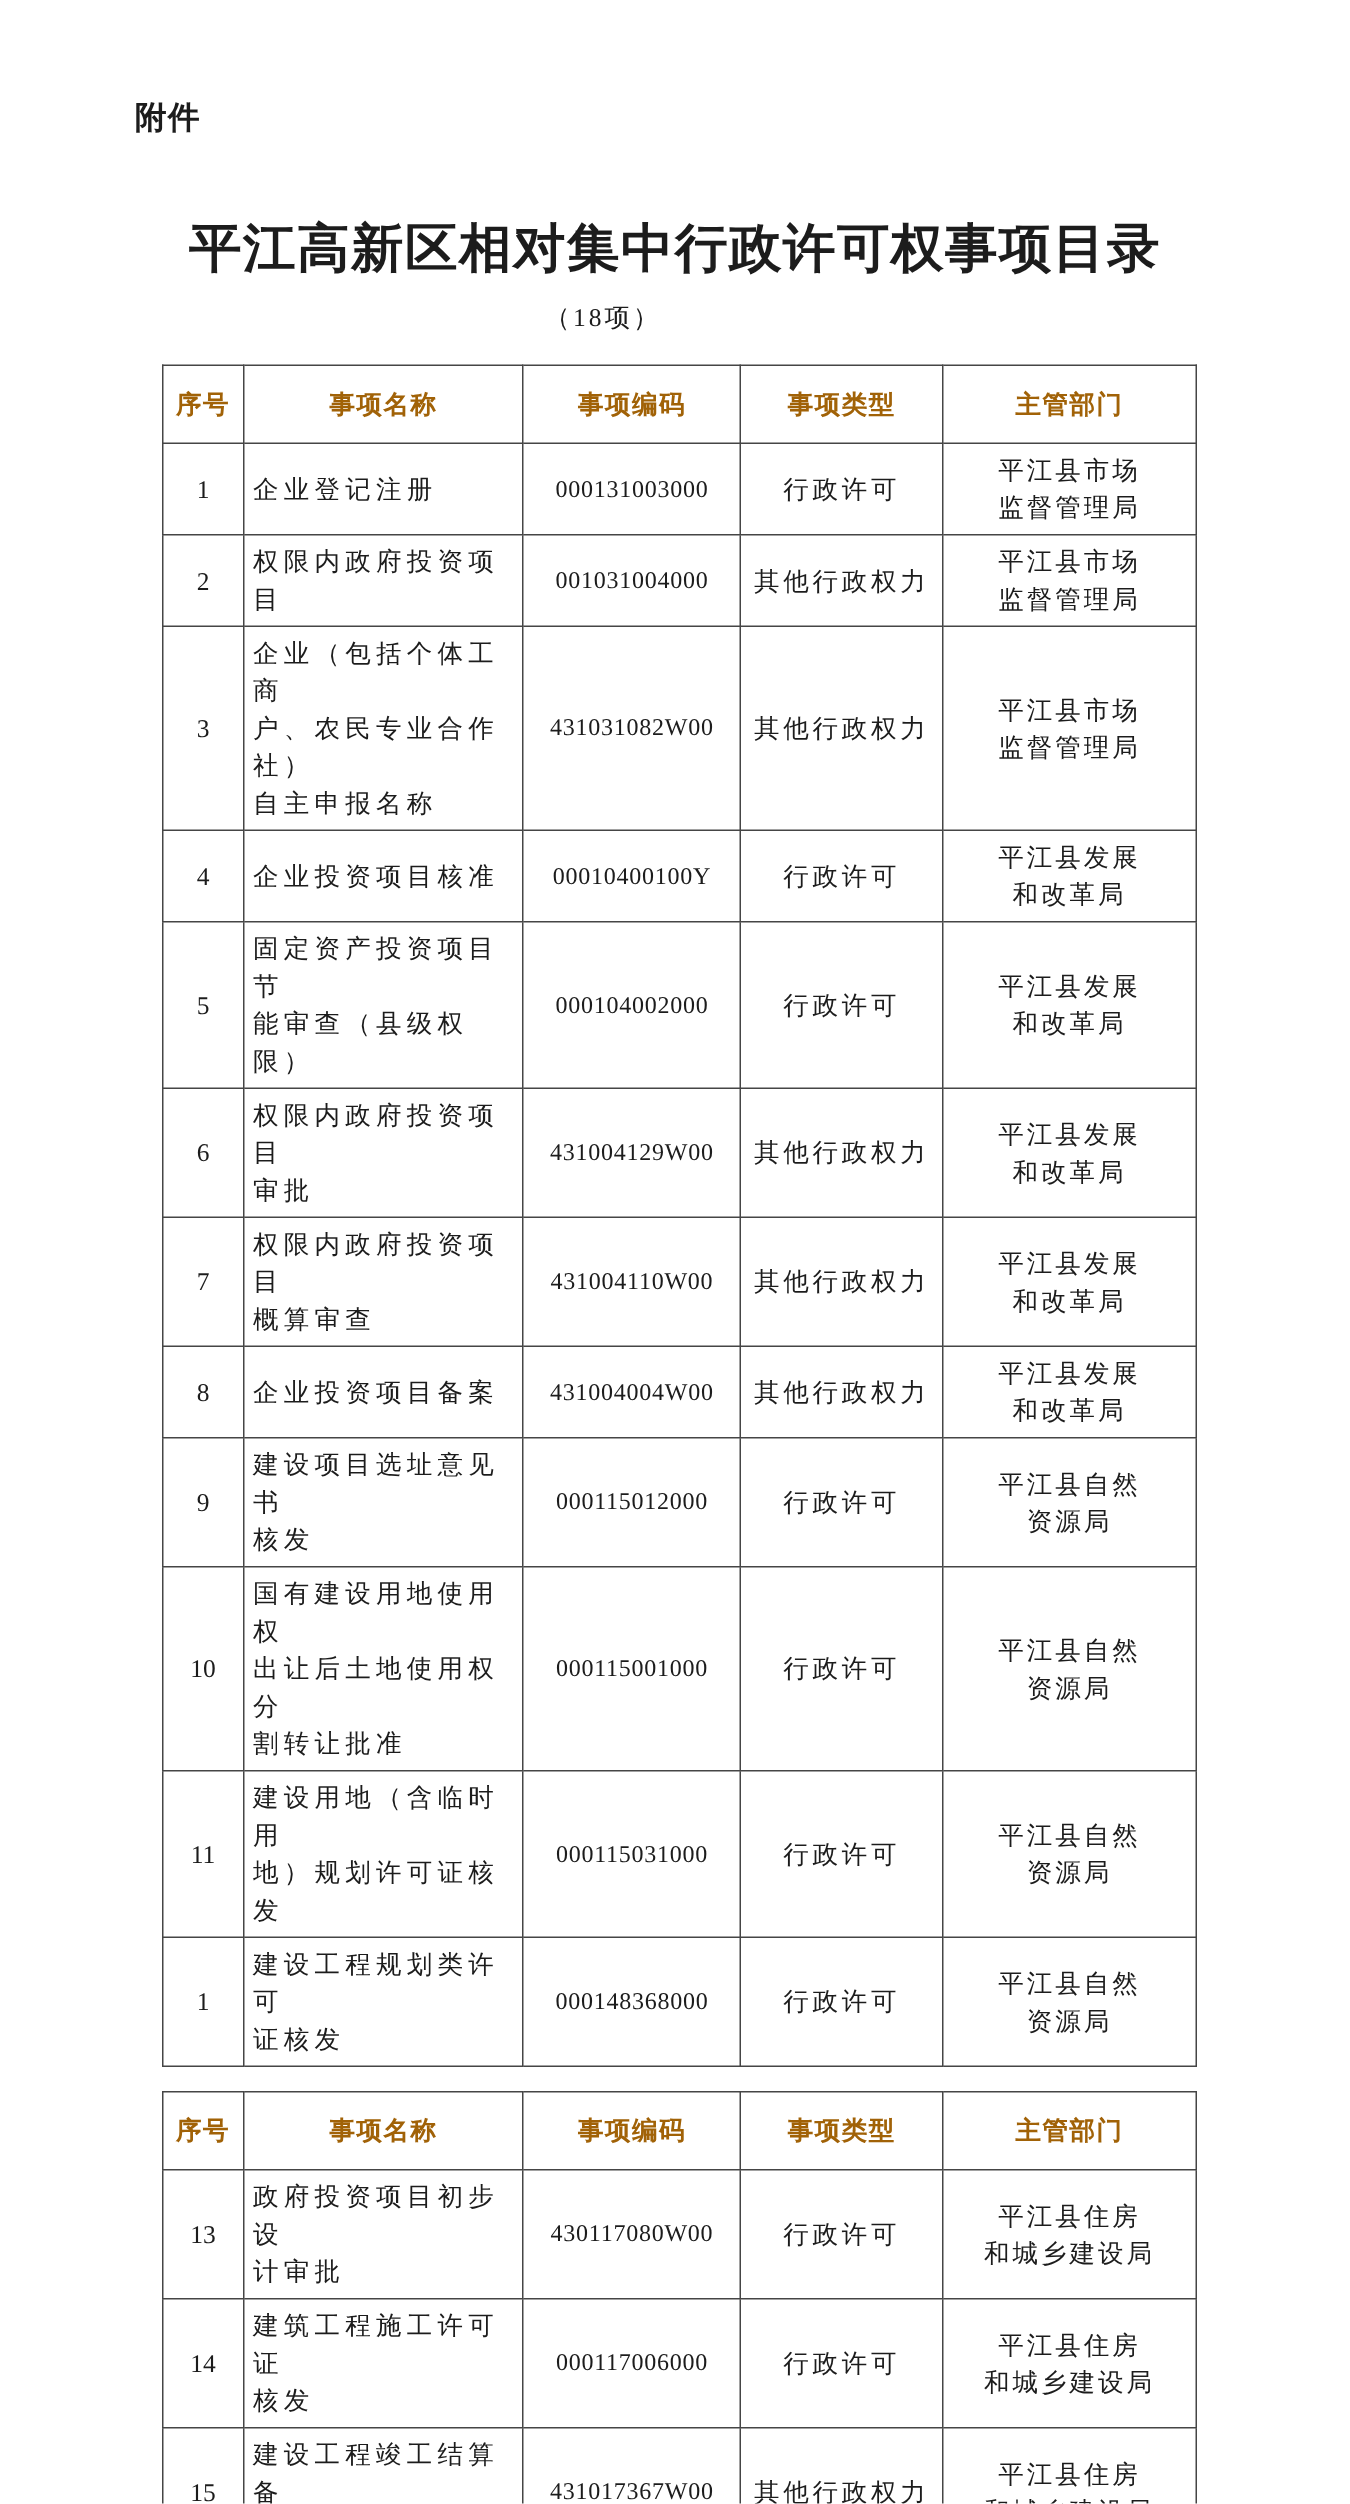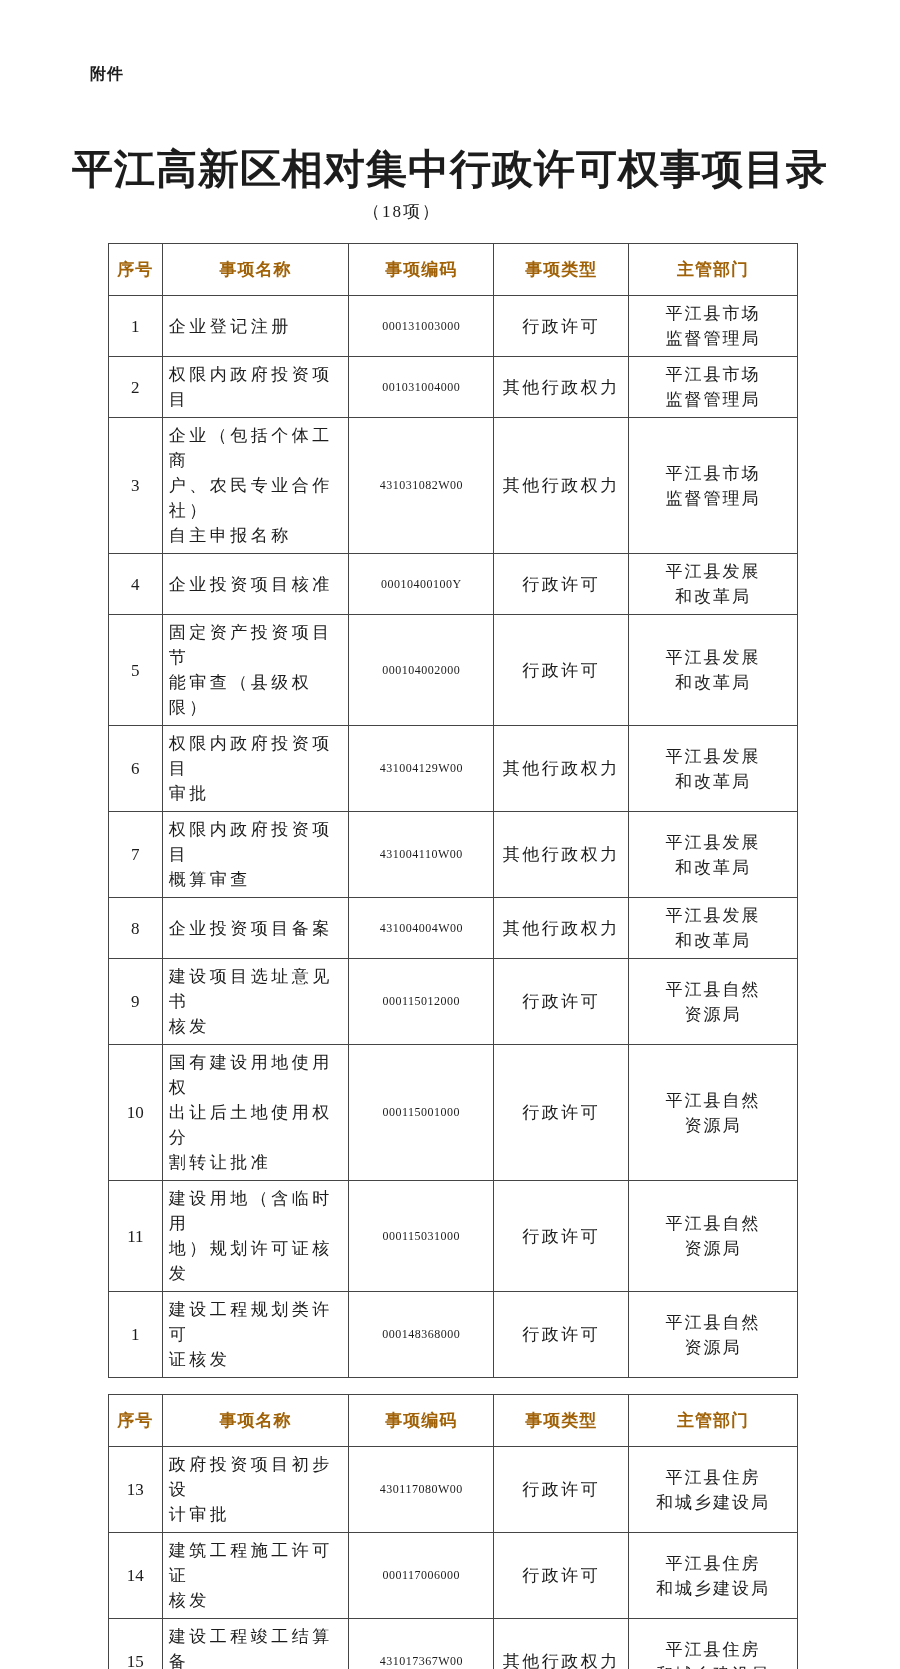--- a/index.html
+++ b/index.html
@@ -11,25 +11,25 @@
   html,body{background:#fff;}
   body{
     width:900px;height:1669px;position:relative;overflow:hidden;
     background:var(--bg);
     font-family:"Liberation Serif","DejaVu Serif",serif;
     color:var(--text);
   }
   .attachment{
     position:absolute;left:90px;top:64px;
     font-family:"Liberation Sans","DejaVu Sans",sans-serif;
-    font-weight:bold;font-size:16px;letter-spacing:1px;
+    font-weight:bold;font-size:21px;letter-spacing:1px;
   }
   .doc-title{
     position:absolute;left:0;top:142px;width:900px;
-    text-align:center;font-weight:bold;font-size:41px;
+    text-align:center;font-weight:bold;font-size:35px;
     letter-spacing:1px;
     font-family:"Liberation Serif","DejaVu Serif",serif;
   }
   .doc-subtitle{
     position:absolute;left:0;top:200px;width:804px;
     text-align:center;font-size:17px;letter-spacing:2px;
   }
   .content{
     position:absolute;left:108px;top:243px;width:690px;
   }
@@ -55,21 +55,21 @@
   }
   td{
     font-size:17px;line-height:25px;padding:5px 6px;
     text-align:center;
   }
   td.no{font-size:17px;}
   td.name{
     text-align:left;padding-right:6px;
     letter-spacing:3.5px;white-space:pre-line;
   }
-  td.code{font-size:12px;letter-spacing:0.5px;}
+  td.code{font-size:16px;letter-spacing:0.5px;}
   td.type{letter-spacing:2.5px;}
   td.dept{letter-spacing:2px;white-space:pre-line;}
 </style>
 </head>
 <body>
 
 <div class="attachment">附件</div>
 
 <h1 class="doc-title">平江高新区相对集中行政许可权事项目录</h1>
 

